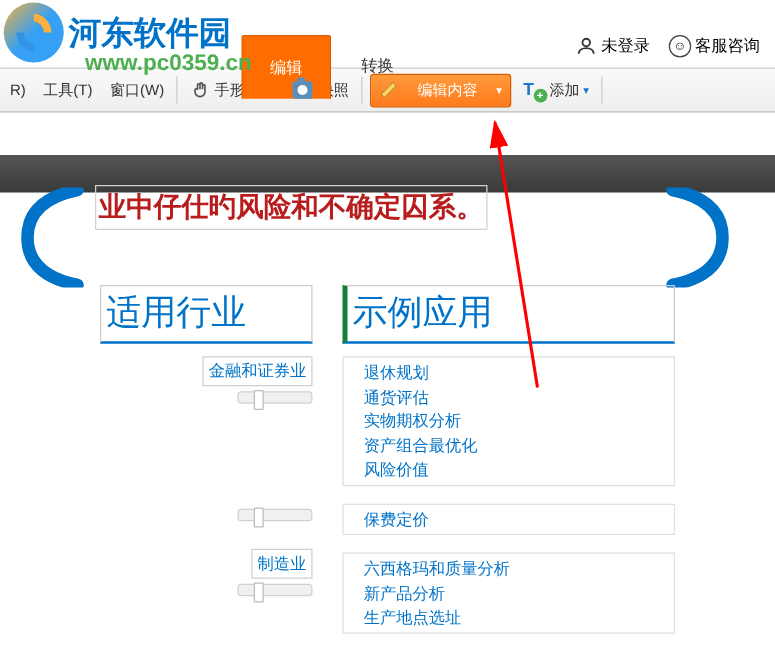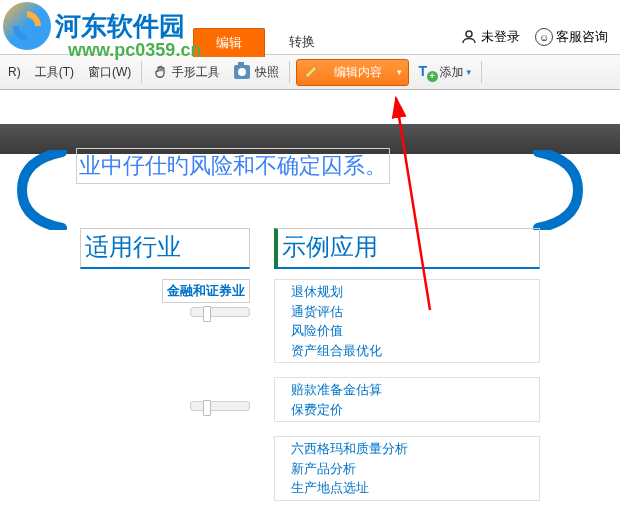--- a/index.html
+++ b/index.html
@@ -7,21 +7,21 @@
     
     .watermark-logo { position: absolute; top: 2px; left: 3px; z-index: 200; display: flex; align-items: center; }
     .watermark-icon { width: 48px; height: 48px; background: linear-gradient(135deg,#f9a825 0%,#2196f3 50%); border-radius: 50%; display: flex; align-items: center; justify-content: center; opacity: 0.9; }
     .watermark-icon svg { width: 36px; height: 36px; }
     .watermark-text { font-size: 26px; font-weight: bold; color: #0073c8; margin-left: 4px; }
     .watermark-url { position: absolute; top: 40px; left: 68px; z-index: 200; color: #4caf50; font-size: 18px; font-weight: bold; }
     
     .header-bar { height: 55px; background: #fff; border-bottom: 1px solid #ccc; position: relative; }
     
     .top-tabs { position: absolute; top: 28px; left: 193px; display: flex; gap: 2px; }
-    .tab { padding: 5px 22px; font-size: 13px; color: #333; cursor: pointer; }
+    .tab { padding: 16px 22px; font-size: 13px; color: #333; cursor: pointer; }
     .tab.active { background: #ff6d00; color: white; border: 1px solid #d65c00; border-bottom: none; border-radius: 2px 2px 0 0; }
     
     .top-right { position: absolute; top: 28px; right: 12px; display: flex; gap: 15px; align-items: center; font-size: 13px; }
     .top-right-item { display: flex; align-items: center; gap: 3px; cursor: pointer; }
     .icon-circle { width: 18px; height: 18px; border: 1.5px solid #444; border-radius: 50%; display: inline-flex; align-items: center; justify-content: center; font-size: 10px; }
     
     .toolbar { height: 35px; background: linear-gradient(#fafafa,#eeeeee); border-bottom: 1px solid #bbb; display: flex; align-items: center; padding: 0 4px; font-size: 12px; gap: 6px; }
     .tb-item { padding: 2px 4px; color: #333; cursor: pointer; white-space: nowrap; }
     .tb-sep { width: 1px; height: 22px; background: #ccc; }
     .tb-icon-hand { display: inline-block; width: 16px; height: 16px; vertical-align: middle; }
@@ -31,32 +31,32 @@
     .add-icon { position: relative; width: 18px; height: 18px; }
     .add-icon-t { position: absolute; top: 0; left: 0; color: #1976d2; font-size: 14px; font-weight: bold; }
     .add-icon-plus { position: absolute; bottom: -1px; right: -1px; width: 11px; height: 11px; background: #4caf50; color: white; border-radius: 50%; font-size: 9px; line-height: 11px; text-align: center; font-weight: bold; }
     .camera-icon { width: 16px; height: 14px; background: #5a8fbc; border-radius: 2px; position: relative; display: inline-block; vertical-align: middle; margin-right: 2px; }
     .camera-icon::before { content:""; position:absolute; top:-3px; left:4px; width:6px; height:3px; background:#5a8fbc; }
     .camera-icon::after { content:""; position:absolute; top:3px; left:4px; width:8px; height:8px; border-radius:50%; background:#fff; }
     
     .content-area { position: relative; height: calc(100% - 90px); overflow: hidden; }
     .shadow-band { height: 30px; background: linear-gradient(#555,#3a3a3a); width: 100%; margin-top: 34px; }
     
-    .partial-text { position: absolute; top: 58px; left: 76px; font-size: 22px; color: #3b82f6; font-weight: 400; border: 1px solid #d0d0d0; padding: 2px 2px; }
+    .partial-text { position: absolute; top: 58px; left: 76px; font-size: 22px; color: #b91c1c; font-weight: 700; border: 1px solid #d0d0d0; padding: 2px 2px; }
     
     .left-bracket { position: absolute; top: 60px; left: 12px; width: 60px; height: 80px; }
     .right-bracket { position: absolute; top: 60px; right: 32px; width: 60px; height: 80px; }
     
     .red-arrow { position: absolute; top: 0px; left: 300px; z-index: 150; pointer-events: none; }
     
     .columns { position: absolute; top: 138px; left: 0; right: 0; display: flex; gap: 24px; padding: 0 80px 0 80px; }
     .col { flex: 1; }
-    .col-header { font-size: 24px; color: #0073c8; border-bottom: 2px solid #0073c8; padding-bottom: 4px; margin-bottom: 10px; border-left: 1px solid #ccc; border-right: 1px solid #ccc; border-top: 1px solid #ccc; padding-left: 4px; padding-top: 2px;}
+    .col-header { font-size: 28px; color: #0073c8; border-bottom: 2px solid #0073c8; padding-bottom: 4px; margin-bottom: 10px; border-left: 1px solid #ccc; border-right: 1px solid #ccc; border-top: 1px solid #ccc; padding-left: 4px; padding-top: 2px;}
     .group { margin-bottom: 22px; }
-    .group-label { color: #0073c8; font-size: 13px; text-align: right; border: 1px solid #d0d0d0; padding: 2px 4px; display: inline-block; float: right; clear: both; margin-bottom: 4px; font-weight: bold; }
+    .group-label { color: #0073c8; font-size: 13px; text-align: right; border: 1px solid #d0d0d0; padding: 2px 4px; display: inline-block; float: right; clear: both; margin-bottom: 4px; }
     .slider-track { clear: both; width: 60px; height: 10px; background: #f0f0f0; border: 1px solid #d0d0d0; border-radius: 3px; margin-left: auto; margin-top: 4px; position: relative; }
     .slider-track::after { content:""; position:absolute; left: 12px; top:-2px; width: 6px; height: 14px; background: #fff; border: 1px solid #bbb; border-radius: 1px; }
     .item-list { border: 1px solid #e0e0e0; padding: 2px 16px; }
     .item-list div { color: #0073c8; font-size: 13px; line-height: 1.5; }
     
     .col-right .col-header { border-left: 4px solid #15803d; text-align: left; }
     .col-left .col-header { text-align: left; }
     .col-left { max-width: 170px; }
   </style>
 </head>
@@ -152,33 +152,37 @@
     <div class="col col-left">
       <div class="col-header">适用行业</div>
       <div class="group">
         <span class="group-label">金融和证券业</span>
         <div class="slider-track"></div>
       </div>
       <div style="height:58px"></div>
       <div class="group">
         <div class="slider-track"></div>
       </div>
+      <div class="group">
+        <span class="group-label">制造业</span>
+        <div class="slider-track"></div>
+      </div>
     </div>
 
     <div class="col col-right">
       <div class="col-header">示例应用</div>
       <div class="item-list">
         <div>退休规划</div>
         <div>通货评估</div>
+        <div>实物期权分析</div>
+        <div>资产组合最优化</div>
         <div>风险价值</div>
-        <div>资产组合最优化</div>
       </div>
       <div style="height:14px"></div>
       <div class="item-list">
-        <div>赔款准备金估算</div>
         <div>保费定价</div>
       </div>
       <div style="height:14px"></div>
       <div class="item-list">
         <div>六西格玛和质量分析</div>
         <div>新产品分析</div>
         <div>生产地点选址</div>
 
       </div>
     </div>

